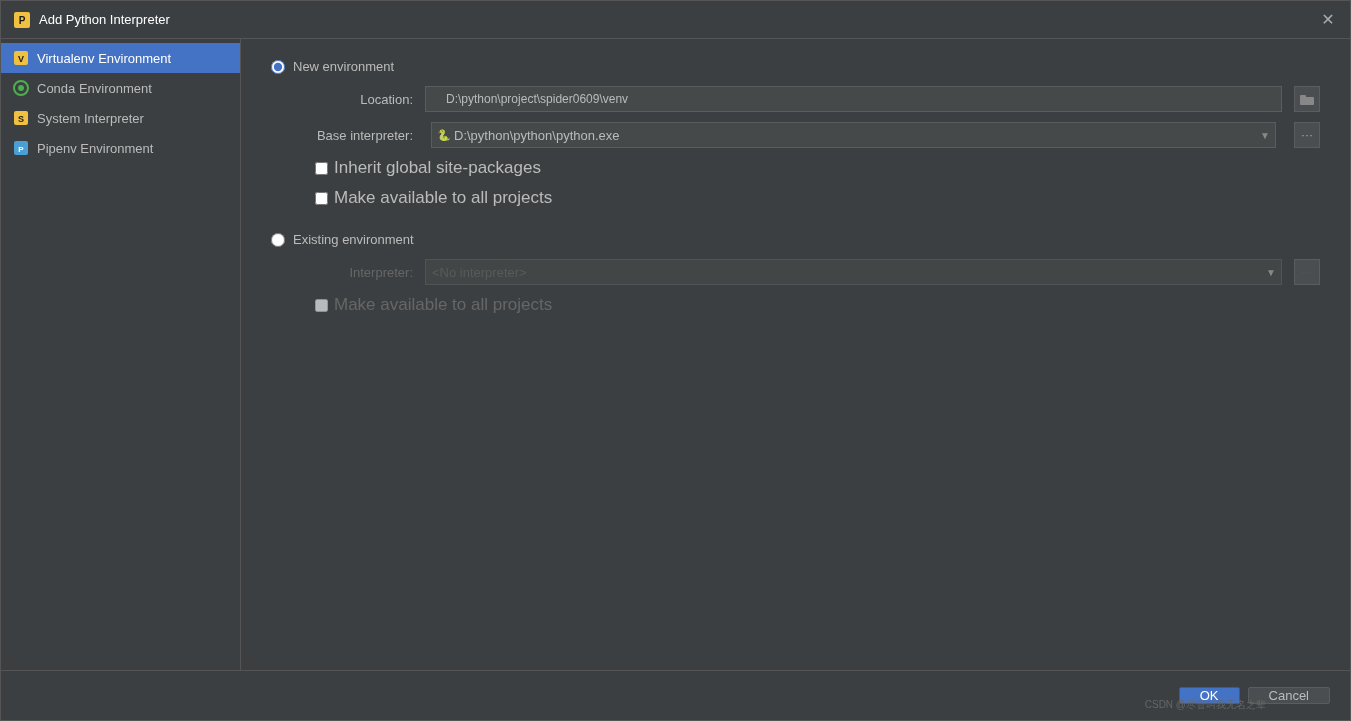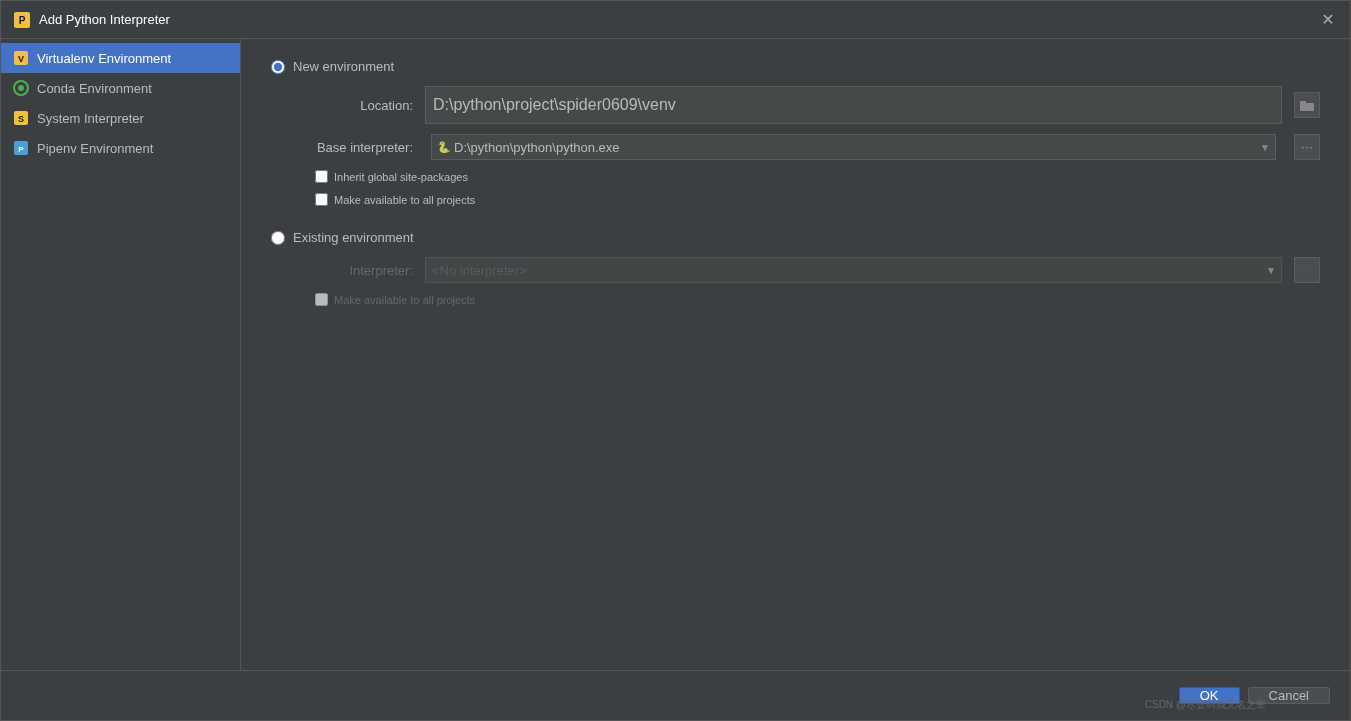--- a/index.html
+++ b/index.html
@@ -161,26 +161,26 @@
       text-align: right;
       flex-shrink: 0;
     }
 
     .form-label.disabled {
       color: #666;
     }
 
     .text-input {
       flex: 1;
-      height: 38px;
+      height: 26px;
       background: #45494a;
       border: 1px solid #5a5d5f;
       color: #bbb;
-      padding: 0 7px;
-      font-size: 16px;
+      padding: 0 20px;
+      font-size: 12px;
       outline: none;
     }
 
     .select-wrapper {
       flex: 1;
       display: flex;
       align-items: center;
       position: relative;
     }
 
@@ -238,21 +238,21 @@
 
     .checkbox-input {
       width: 13px;
       height: 13px;
       accent-color: #4472c4;
       cursor: pointer;
     }
 
     .checkbox-label {
       color: #bbb;
-      font-size: 11px;
+      font-size: 17px;
     }
 
     .checkbox-label.disabled {
       color: #666;
     }
 
     .section-divider {
       height: 16px;
     }
 

